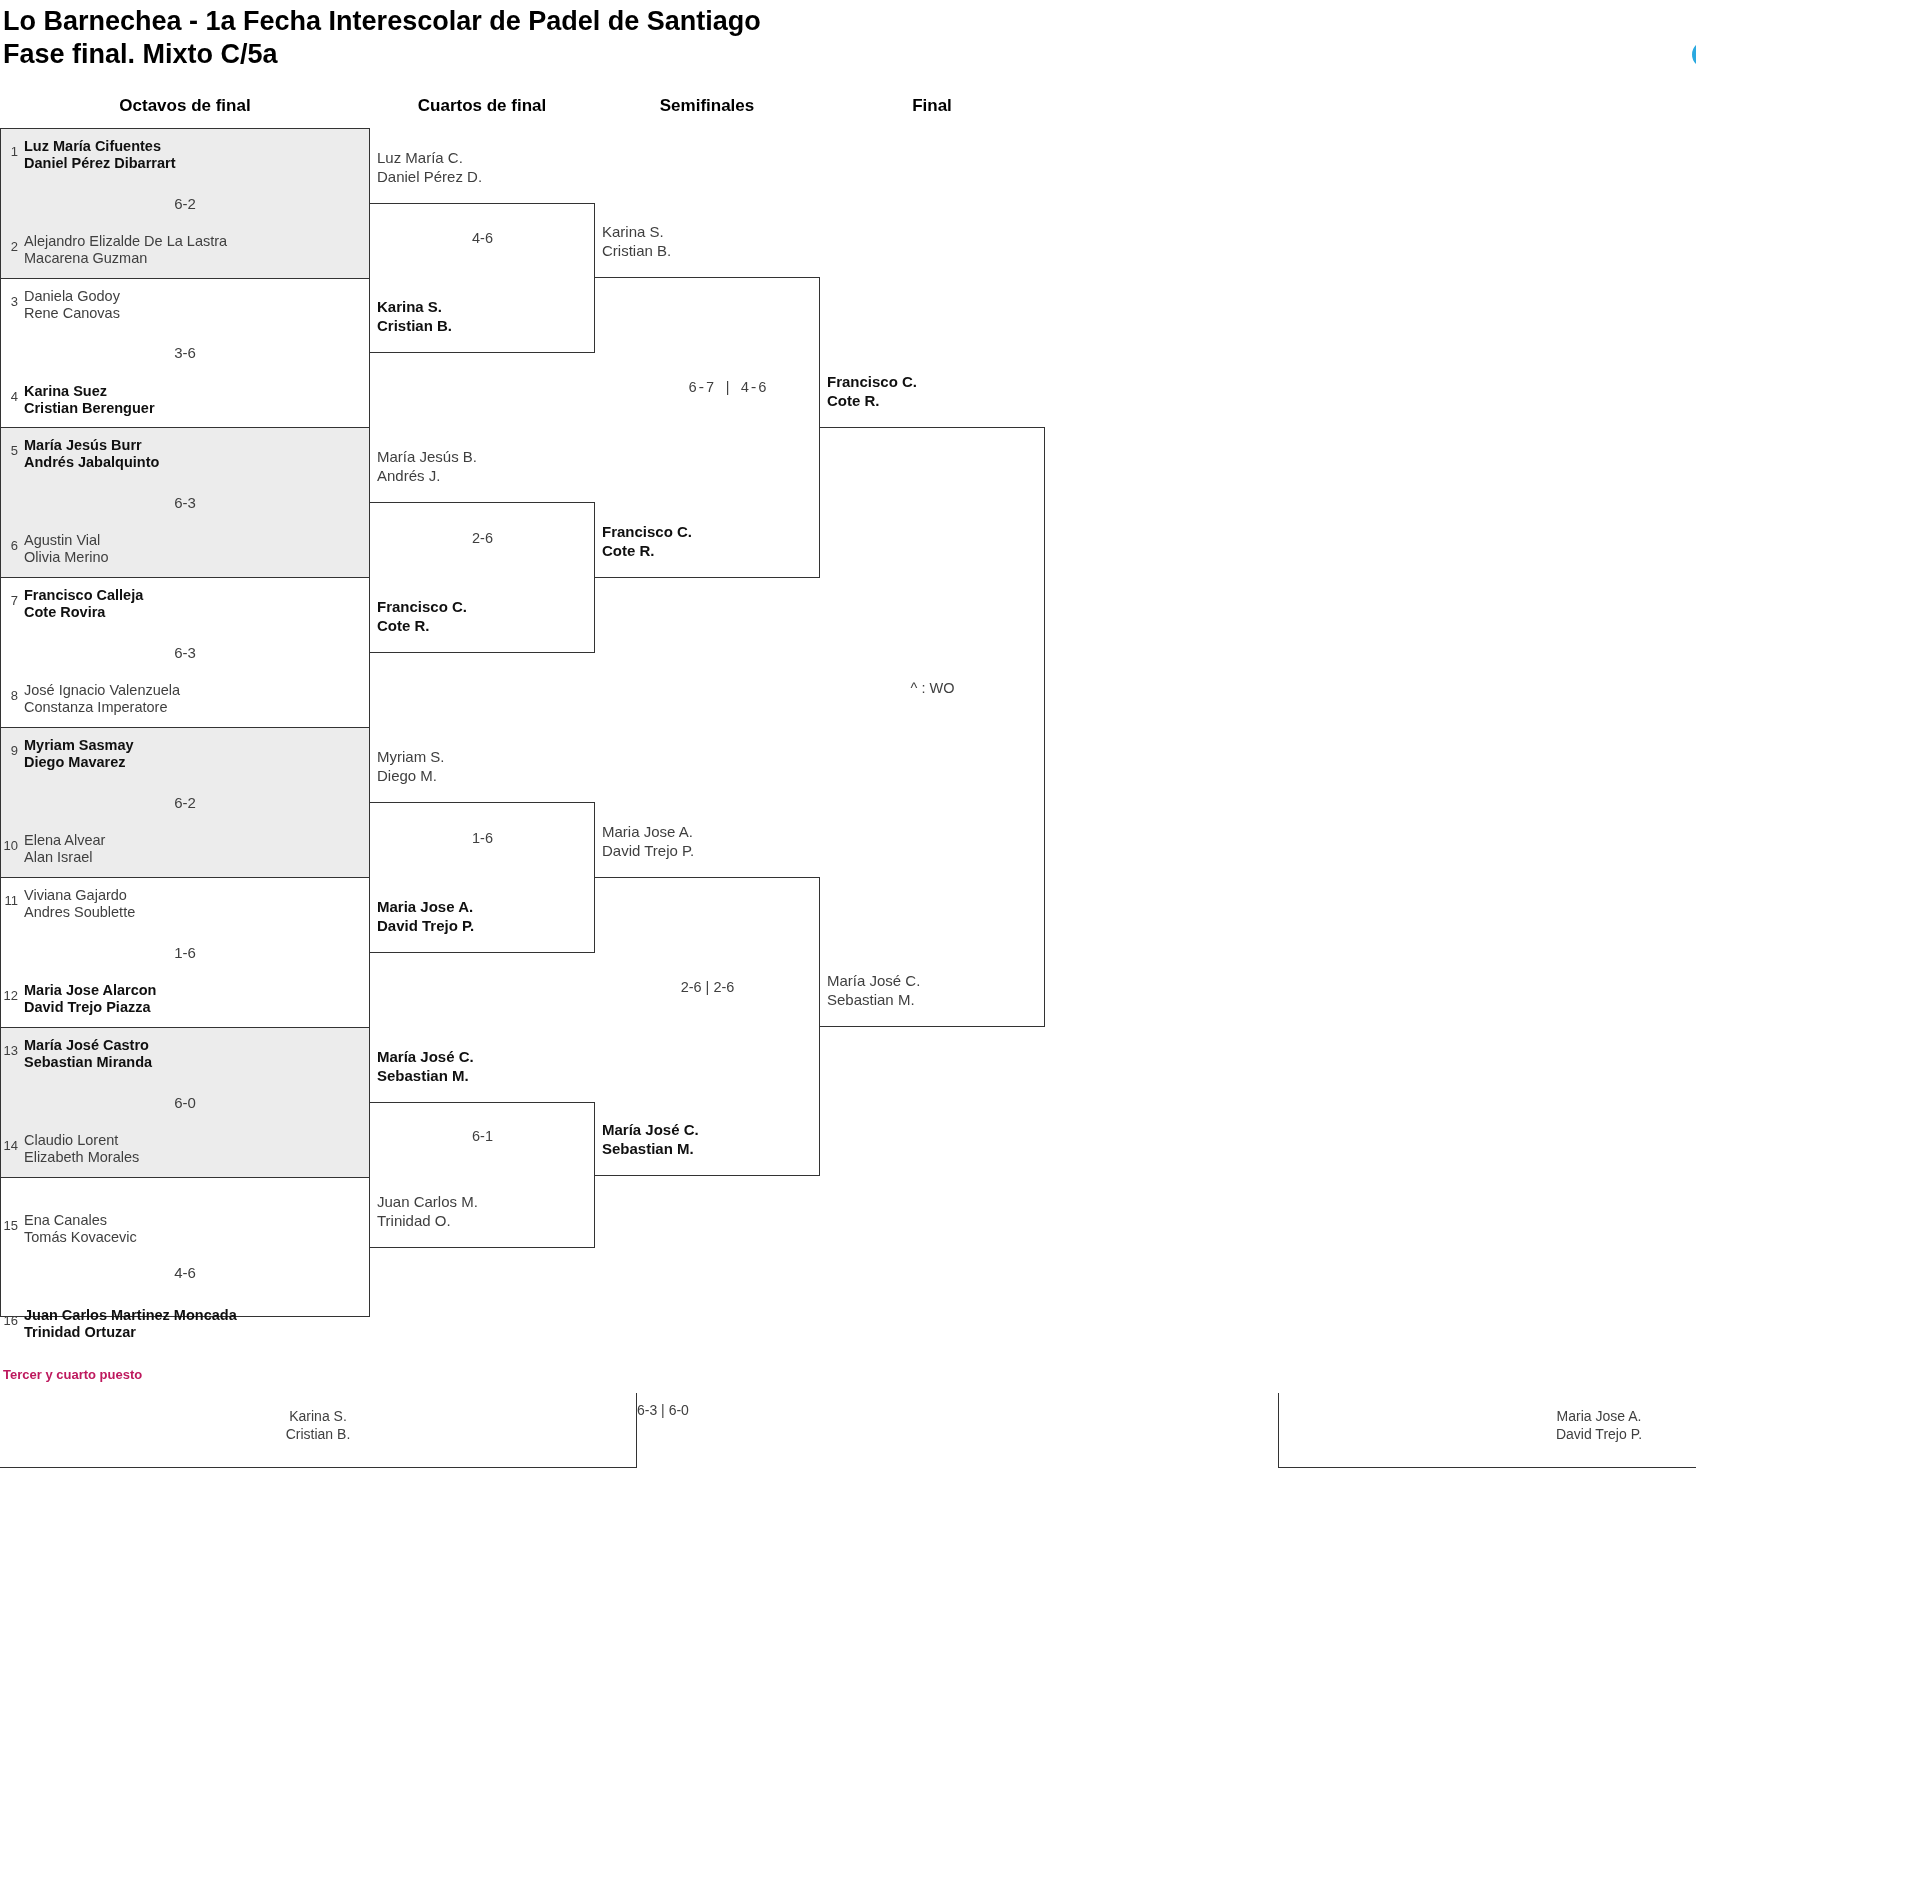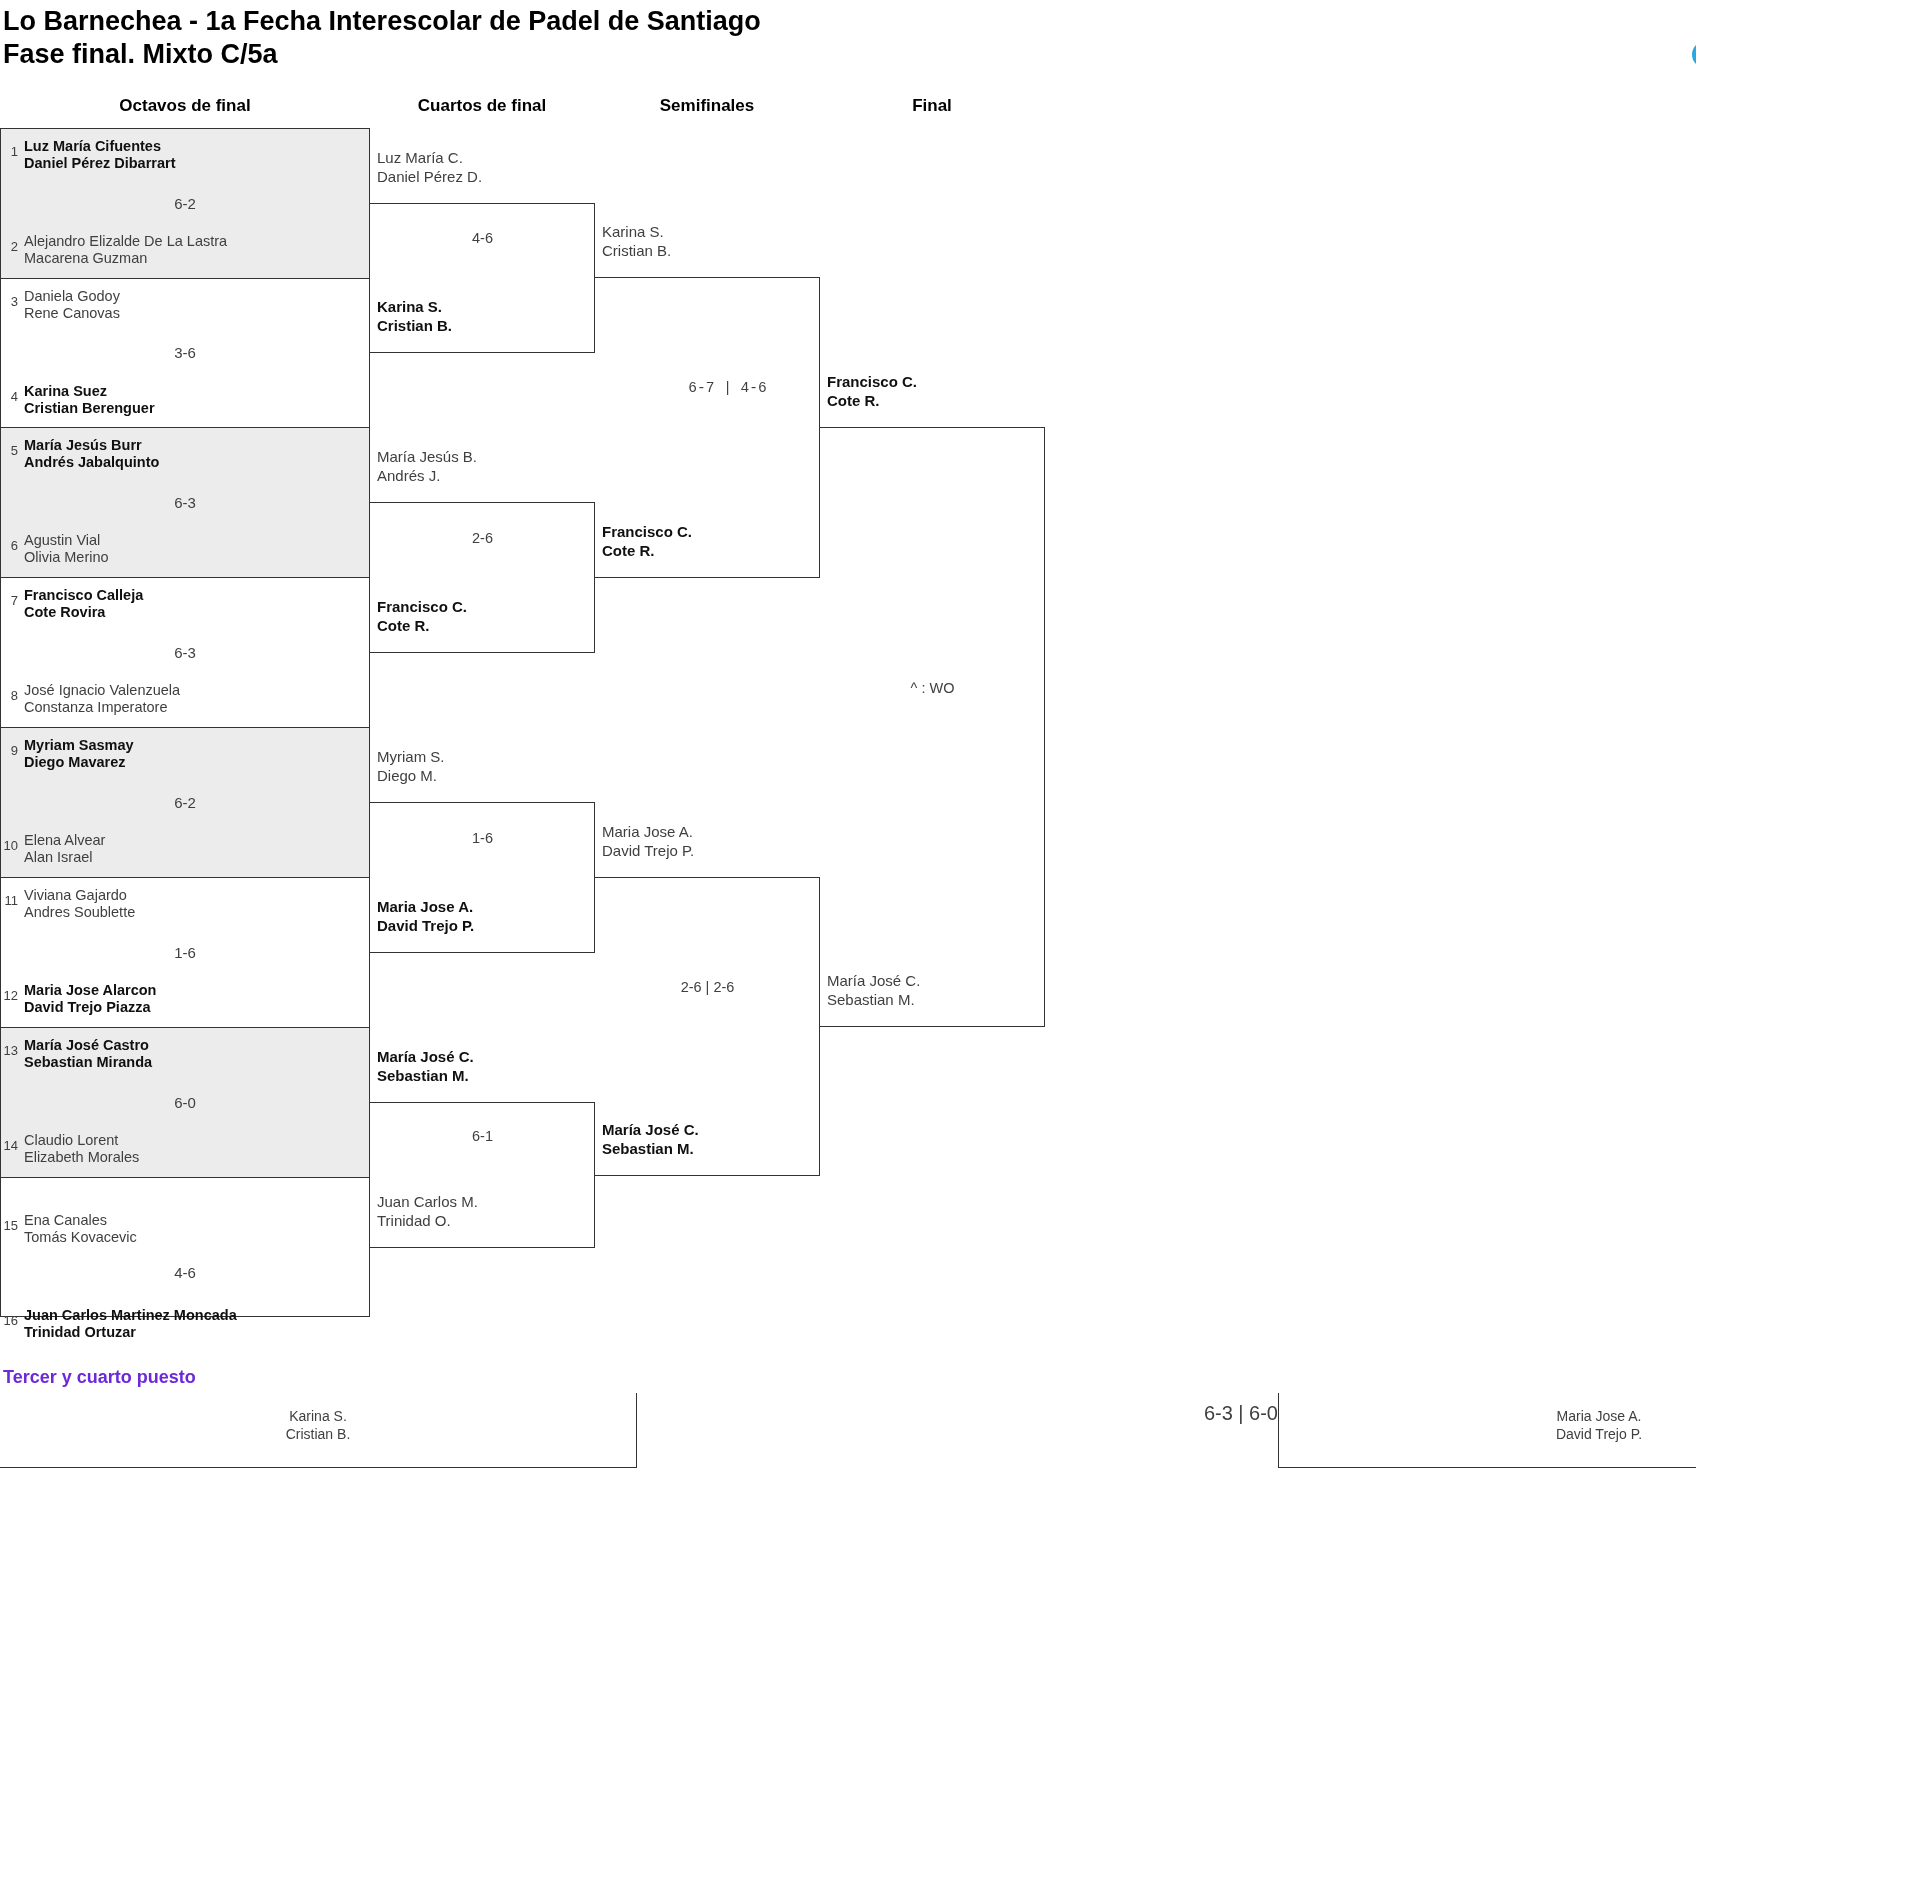--- a/index.html
+++ b/index.html
@@ -39,28 +39,28 @@
 
   
   .box{position:absolute;box-sizing:border-box;border:1px solid #333;border-left:none;}
 
   
   .lbl{position:absolute;font-size:15px;line-height:19px;color:#3f3f3f;white-space:nowrap;}
   .mscore{position:absolute;width:225px;text-align:center;font-size:14.5px;
           line-height:18px;color:#3f3f3f;}
 
   
-  .tp-title{position:absolute;left:3px;top:1367px;font-size:18px;font-weight:bold;color:#6d28d9;}
+  .tp-title{position:absolute;left:3px;top:1367px;font-size:13px;font-weight:bold;color:#be185d;}
   .tp-cell{position:absolute;top:1393px;height:75px;box-sizing:border-box;}
   .tp-left{left:0;width:637px;border-right:1px solid #333;border-bottom:1px solid #333;}
   .tp-right{left:1278px;width:641px;border-left:1px solid #333;border-bottom:1px solid #333;}
   .tp-team{position:absolute;left:0;top:14px;width:100%;text-align:center;
            font-size:14px;line-height:18px;color:#3f3f3f;}
-  .tp-score{position:absolute;left:637px;top:1402px;width:641px;text-align:right;
-            font-size:20px;color:#3f3f3f;}
+  .tp-score{position:absolute;left:637px;top:1402px;width:641px;text-align:left;
+            font-size:14px;color:#3f3f3f;}
 </style>
 </head>
 <body>
 
 <div class="page">
 
   <div class="title">
     <div>Lo Barnechea - 1a Fecha Interescolar de Padel de Santiago</div>
     <div>Fase final. Mixto C/5a</div>
   </div>

